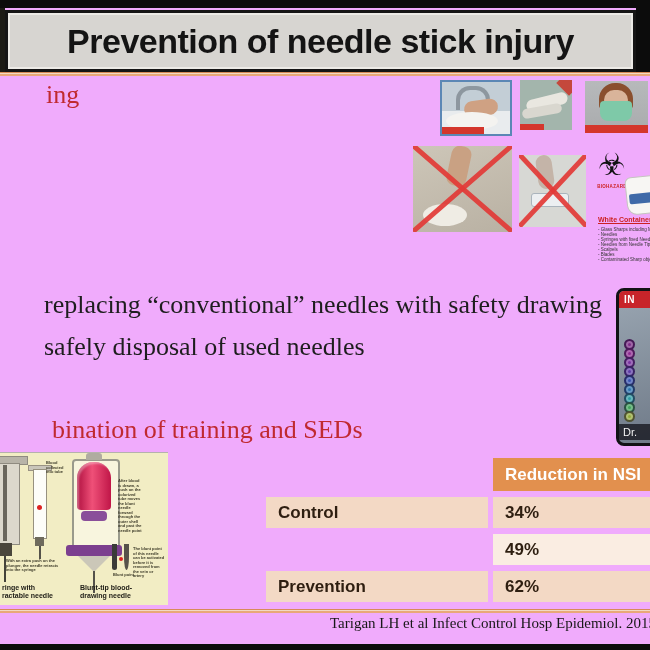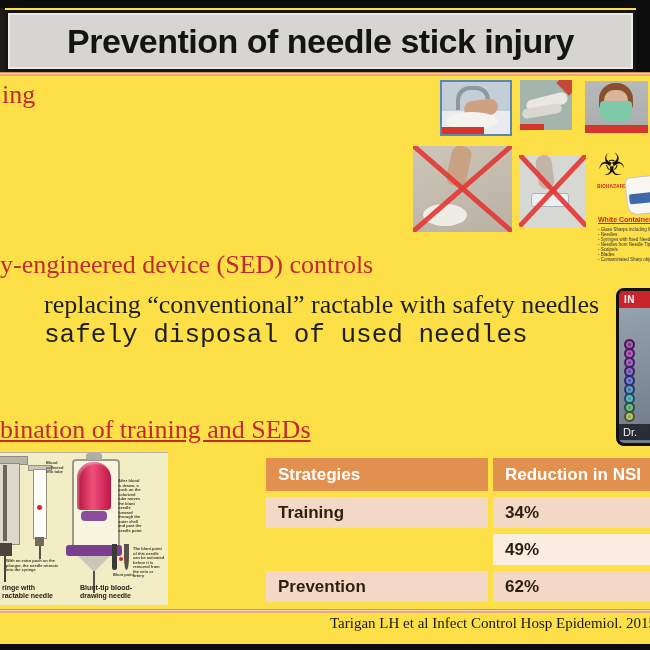--- a/index.html
+++ b/index.html
@@ -1,36 +1,36 @@
 <!DOCTYPE html>
 <html><head>
 <meta charset="utf-8">
 <style>
   html,body{margin:0;padding:0;}
-  .stage{position:relative;width:650px;height:650px;overflow:hidden;background:#fde047;
+  .stage{position:relative;width:650px;height:650px;overflow:hidden;background:#f0abfc;
          font-family:"Liberation Serif",serif;}
   .abs{position:absolute;}
 
   
   .bar-top{left:0;top:0;width:650px;height:8px;background:#0c0c0c;}
   .bar-bottom{left:0;top:644px;width:650px;height:6px;background:#0c0c0c;}
   .strip-left{left:0;top:8px;width:5px;height:64px;background:#1c1b15;}
   .block-topright{left:636px;top:0;width:14px;height:72px;background:#0c0c0c;}
   .orange-line{left:0;width:650px;height:4px;
     background:linear-gradient(to bottom,#d88a58 0 1px,#f3d9c2 1px 2px,#e8a878 2px 4px);}
   .ol-top{top:72px;} .ol-bottom{top:609px;}
 
   
   .title-box{left:5px;top:10px;width:625px;height:56px;background:#D7D5D1;border:3px solid #151515;
     box-shadow:inset 0 0 0 2px #eceae6;display:flex;align-items:center;justify-content:center;}
   .title-text{font-family:"Liberation Sans",sans-serif;font-weight:bold;font-size:34px;
     color:#141414;letter-spacing:-0.5px;white-space:nowrap;}
 
   
-  .red-h{font-size:26px;color:#C02A30;white-space:nowrap;}
+  .red-h{font-size:26px;color:#C02A30;white-space:nowrap;margin-left:44px;}
   .blk{font-size:26px;color:#1e1e1e;white-space:nowrap;}
 
   
   .photo{overflow:hidden;}
   .ph1{left:440px;top:80px;width:68px;height:52px;border:2px solid #5b87b5;
     background:linear-gradient(to bottom,#c3ced6 0 55%,#e9ecee 55% 100%);}
   .faucet{left:14px;top:4px;width:26px;height:20px;border:4px solid #8d979f;border-bottom:none;
     border-radius:14px 14px 0 0;background:transparent;}
   .hands1{left:22px;top:18px;width:34px;height:16px;background:#cfa183;border-radius:8px;transform:rotate(-8deg);}
   .basin{left:4px;top:30px;width:52px;height:18px;background:#f4f3f0;border-radius:50%;}
@@ -145,25 +145,24 @@
   <div class="abs strip-left"></div>
   <div class="abs block-topright"></div>
   <div class="abs orange-line ol-top"></div>
 
   <div class="abs title-box">
     <span class="title-text">Prevention of needle stick injury</span>
   </div>
 
   <div class="abs red-h" style="left:2px;top:80px;">ing</div>
 
-  <div class="abs red-h" style="left:0;top:250px;">y-engineered device (SED) controls</div>
-  <div class="abs blk" style="left:44px;top:290px;">replacing “conventional” ractable with safety needles</div>
-  <div class="abs blk" style="left:44px;top:320px;font-family:Liberation Mono, monospace;">safely disposal of used needles</div>
-
-  <div class="abs red-h" style="left:0;top:415px;text-decoration:underline;">bination of training and SEDs</div>
+  <div class="abs blk" style="left:44px;top:290px;">replacing “conventional” needles with safety drawing</div>
+  <div class="abs blk" style="left:44px;top:332px;">safely disposal of used needles</div>
+
+  <div class="abs red-h" style="left:8px;top:415px;">bination of training and SEDs</div>
 
   <div class="abs photo ph1">
     <div class="abs faucet"></div>
     <div class="abs hands1"></div>
     <div class="abs basin"></div>
     <div class="abs cap-strip cs1"></div>
   </div>
   <div class="abs photo ph2">
     <div class="abs glove1"></div>
     <div class="abs glove2"></div>
@@ -217,25 +216,24 @@
       <div class="dot c5"></div>
       <div class="dot c6"></div>
       <div class="dot c7"></div>
       <div class="dot c8"></div>
     </div>
     <div class="abs tile-name">Dr.</div>
   </div>
 
   <div class="abs tbl">
     <div class="t-row t-head">
-      <div class="t-cell t-c1">Strategies</div>
       <div class="t-cell t-c2">Reduction in NSI</div>
     </div>
     <div class="t-row t-r1">
-      <div class="t-cell t-c1">Training</div>
+      <div class="t-cell t-c1">Control</div>
       <div class="t-cell t-c2">34%</div>
     </div>
     <div class="t-row t-r2">
       <div class="t-cell t-c2">49%</div>
     </div>
     <div class="t-row t-r3">
       <div class="t-cell t-c1">Prevention</div>
       <div class="t-cell t-c2">62%</div>
     </div>
   </div>

